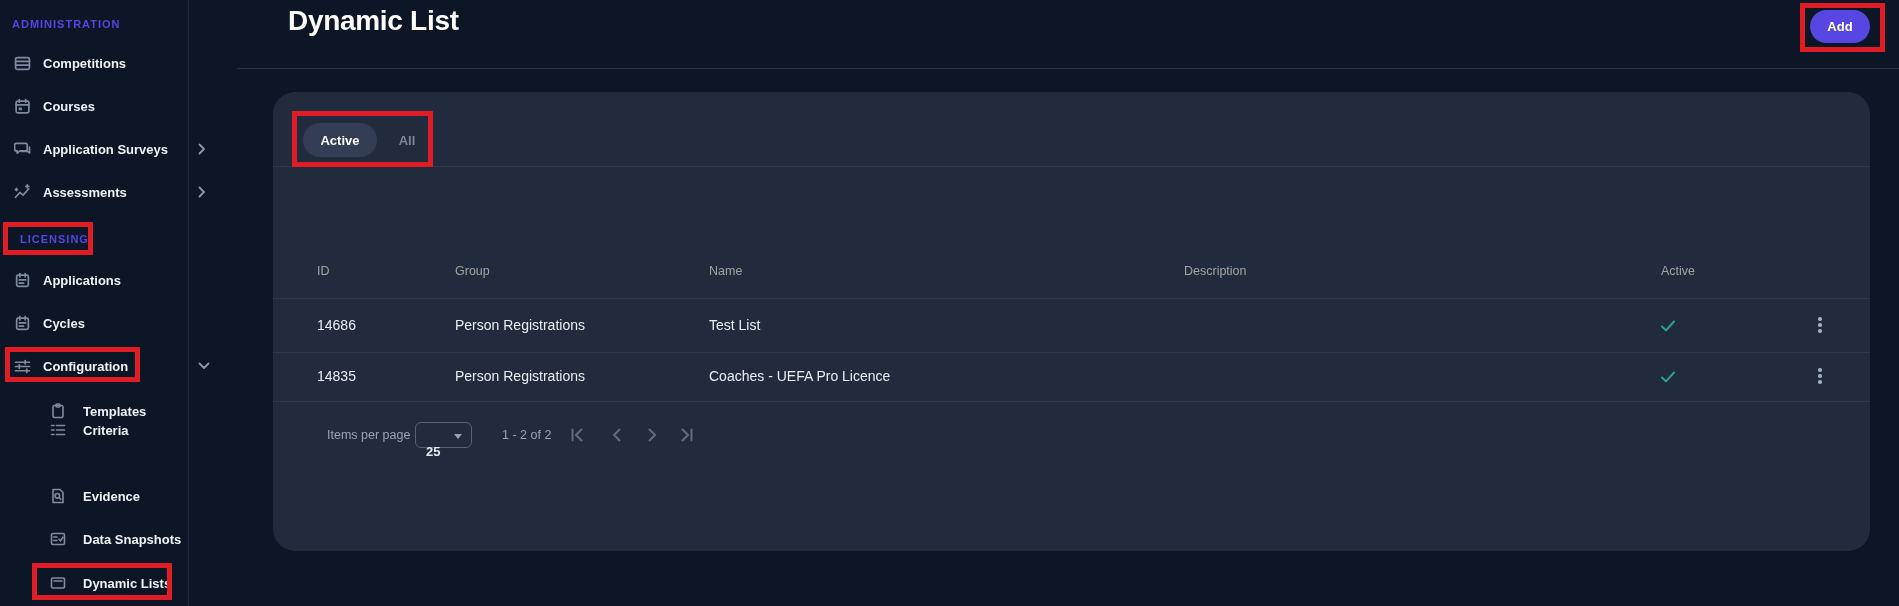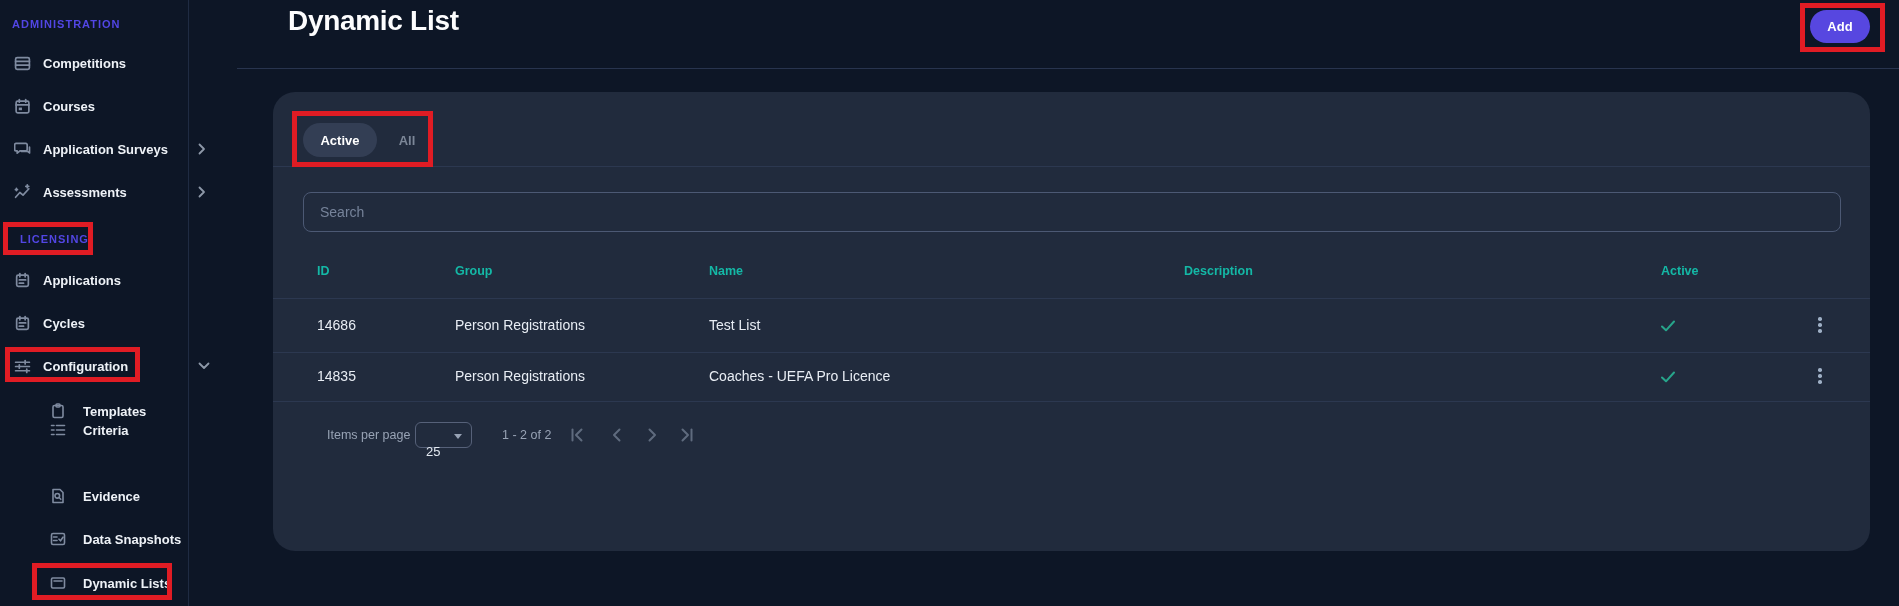--- a/index.html
+++ b/index.html
@@ -27,33 +27,33 @@
   .card { position:absolute; left:273px; top:92px; width:1597px; height:459px; background:#212b3d; border-radius:22px; }
   .tab-active { position:absolute; left:30px; top:31px; width:74px; height:34px; background:#333e54; border-radius:17px; display:flex; align-items:center; justify-content:center; font-size:13px; font-weight:700; color:#ffffff; cursor:pointer; }
   .tab-all { position:absolute; left:104px; top:31px; width:60px; height:34px; display:flex; align-items:center; justify-content:center; font-size:13px; font-weight:700; color:#7c8798; cursor:pointer; }
   .tab-divider { position:absolute; left:0; top:74px; width:1597px; height:1px; background:#2c3850; }
 
   .search-box { position:absolute; left:30px; top:100px; width:1538px; height:40px; border:1px solid #4c5974; border-radius:8px; background:transparent; }
   .search-box input { width:100%; height:100%; background:transparent; border:none; outline:none; padding:0 16px; font-size:14px; color:#e8edf4; font-family:"Liberation Sans", sans-serif; }
   .search-box input::placeholder { color:#76839a; }
 
   .thead { position:absolute; left:0; top:158px; width:1597px; height:48px; }
-  .thead span { position:absolute; top:14px; font-size:12.5px; font-weight:700; color:#14b8a6; }
+  .thead span { position:absolute; top:14px; font-size:12.5px; font-weight:400; color:#a3a3a3; }
   .hdiv { position:absolute; left:0; width:1597px; height:1px; background:#2c3850; }
   .trow { position:absolute; left:0; width:1597px; }
   .trow span { position:absolute; font-size:14px; color:#e8edf4; white-space:nowrap; }
   .col-id { left:44px; } .col-group { left:182px; } .col-name { left:436px; } .col-desc { left:911px; } .col-active { left:1388px; }
   .check { position:absolute; left:1388px; }
   .kebab { position:absolute; left:1540px; width:14px; display:flex; flex-direction:column; align-items:center; gap:2.5px; cursor:pointer; }
   .kebab i { width:3.5px; height:3.5px; border-radius:50%; background:#9fb0c6; }
 
   .pager { position:absolute; left:0; top:320px; width:1597px; height:45px; }
   .pager .lbl { position:absolute; left:54px; top:16px; font-size:12.5px; color:#98a3b5; }
   .psize { position:absolute; left:142px; top:10px; width:57px; height:26px; border:1px solid #566179; border-radius:6px; display:flex; align-items:center; cursor:pointer; }
-  .psize .val { margin-left:10px; font-size:13px; font-weight:400; color:#e3e9f1;margin-top:32px; }
+  .psize .val { margin-left:10px; font-size:13px; font-weight:700; color:#e3e9f1;margin-top:32px; }
   .psize .caret { position:absolute; right:9px; top:11px; width:0; height:0; border-left:4.5px solid transparent; border-right:4.5px solid transparent; border-top:5px solid #97a2b4; }
   .pager .range { position:absolute; left:229px; top:16px; font-size:12.5px; color:#98a3b5; }
   .pnav { position:absolute; top:14px; width:18px; height:18px; display:flex; align-items:center; justify-content:center; cursor:pointer; }
   svg.pico { stroke:#5f6b7e; fill:none; stroke-width:2; stroke-linecap:round; stroke-linejoin:round; }
 
   
   .abox { position:absolute; border:5px solid #e01c24; z-index:50; pointer-events:none; }
 </style>
 </head>
 <body>
@@ -229,23 +229,20 @@
     <div class="page-title">Dynamic List</div>
     <div class="add-btn">Add</div>
   </div>
 
   <div class="card">
 
     <div class="tab-active">Active</div>
     <div class="tab-all">All</div>
     <div class="tab-divider"></div>
 
-    <div class="search-box">
-      <input type="text" placeholder="Search" style="">
-    </div>
 
     <div class="thead">
       <span class="col-id">ID</span>
       <span class="col-group">Group</span>
       <span class="col-name">Name</span>
       <span class="col-desc">Description</span>
       <span class="col-active">Active</span>
     </div>
 
     <div class="hdiv" style="top:206px;"></div>

